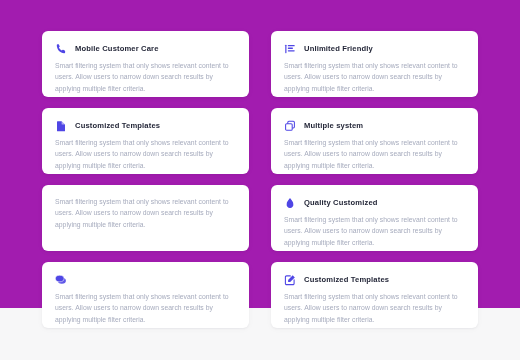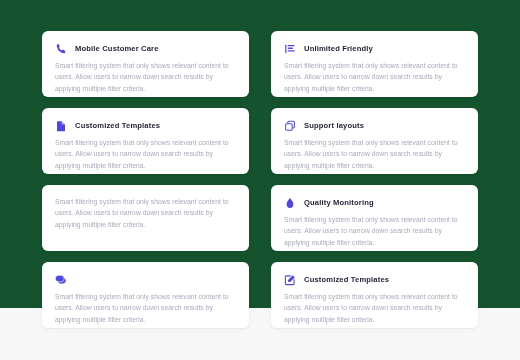--- a/index.html
+++ b/index.html
@@ -11,21 +11,21 @@
     width: 520px;
     height: 360px;
     background: #f7f7f8;
     font-family: "Liberation Sans", sans-serif;
     overflow: hidden;
   }
   #page {
     position: relative;
     width: 520px;
     height: 308px;
-    background: #14532d;
+    background: #a21caf;
     box-sizing: border-box;
   }
   #grid {
     position: absolute;
     left: 42px;
     top: 31px;
     width: 436px;
     display: grid;
     grid-template-columns: 207px 207px;
     column-gap: 22px;
@@ -126,37 +126,37 @@
     </div>
 
     <div class="card">
       <div class="card-head">
         <span class="card-icon">
           <svg viewBox="0 0 24 24" aria-hidden="true">
             <rect x="7.6" y="2.6" width="13.2" height="13.2" rx="2.2" fill="none" stroke="currentColor" stroke-width="2.1"></rect>
             <rect x="3.2" y="7.4" width="13.2" height="13.2" rx="2.2" fill="#ffffff" stroke="currentColor" stroke-width="2.1"></rect>
           </svg>
         </span>
-        <span class="card-title">Support layouts</span>
+        <span class="card-title">Multiple system</span>
       </div>
       <p class="card-desc">Smart filtering system that only shows relevant content to users. Allow users to narrow down search results by applying multiple filter criteria.</p>
     </div>
 
     <div class="card">
       <p class="card-desc">Smart filtering system that only shows relevant content to users. Allow users to narrow down search results by applying multiple filter criteria.</p>
     </div>
 
     <div class="card">
       <div class="card-head">
         <span class="card-icon">
           <svg viewBox="0 0 24 24" aria-hidden="true">
             <path d="M12 2.2c4 4.9 6.6 8.4 6.6 11.6A6.6 6.6 0 0 1 12 21.8a6.6 6.6 0 0 1-6.6-8c0-3.2 2.6-6.7 6.6-11.6z" fill="currentColor"></path>
           </svg>
         </span>
-        <span class="card-title">Quality Monitoring</span>
+        <span class="card-title">Quality Customized</span>
       </div>
       <p class="card-desc">Smart filtering system that only shows relevant content to users. Allow users to narrow down search results by applying multiple filter criteria.</p>
     </div>
 
     <div class="card">
       <div class="card-head">
         <span class="card-icon">
           <svg viewBox="0 0 24 24" aria-hidden="true">
             <ellipse cx="13.7" cy="13.4" rx="8.1" ry="6.1" fill="currentColor" opacity="0.9"></ellipse>
             <ellipse cx="9.4" cy="9.1" rx="8.6" ry="6.5" fill="currentColor" stroke="#ffffff" stroke-width="1.1"></ellipse>

